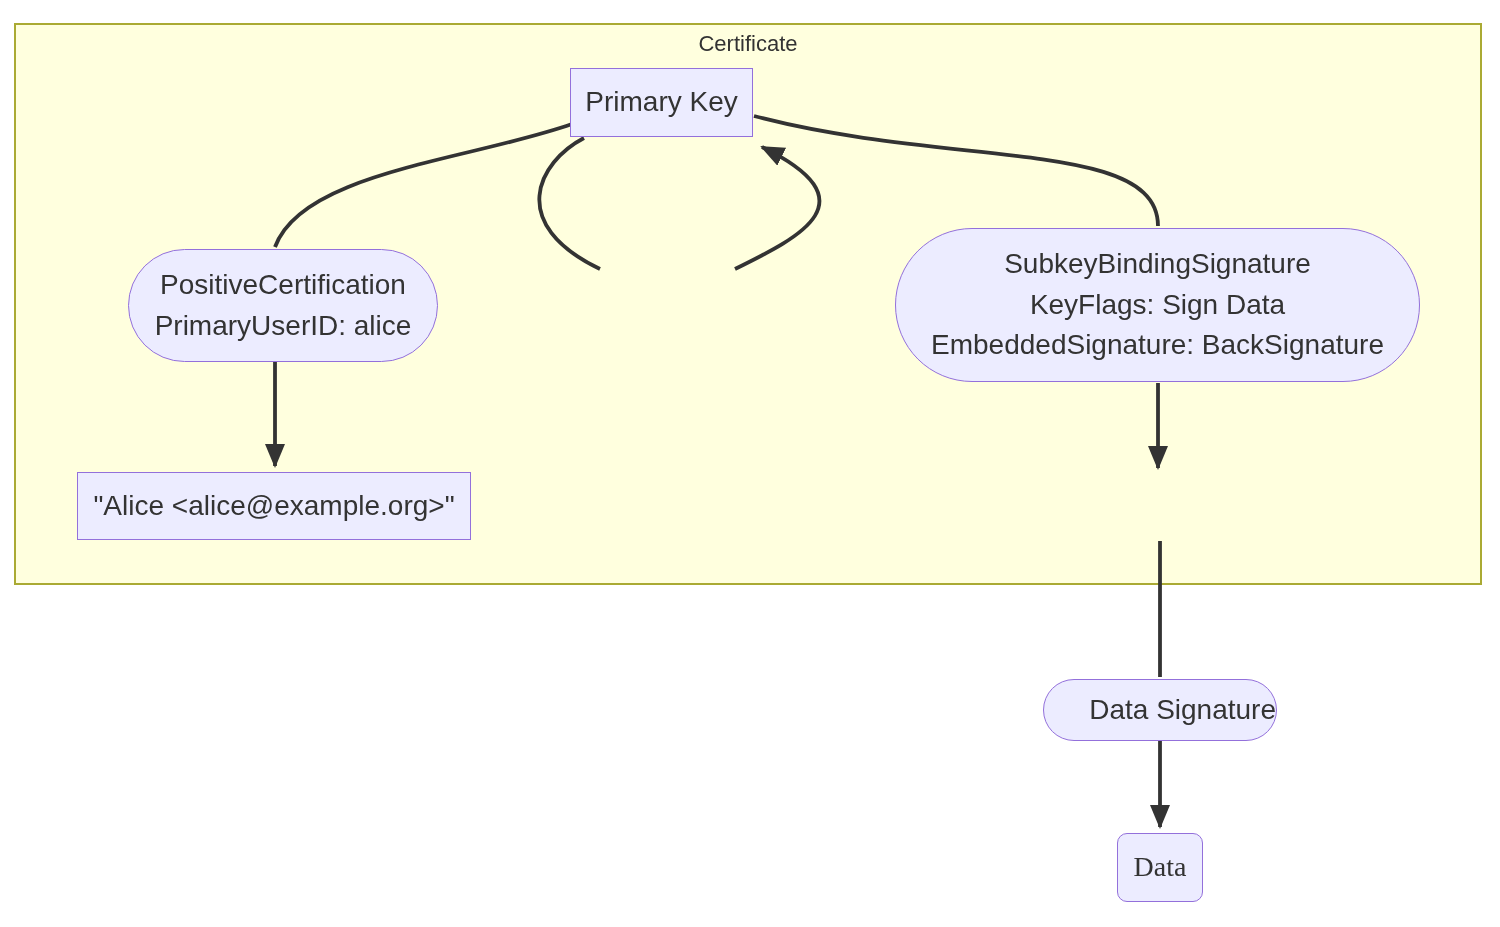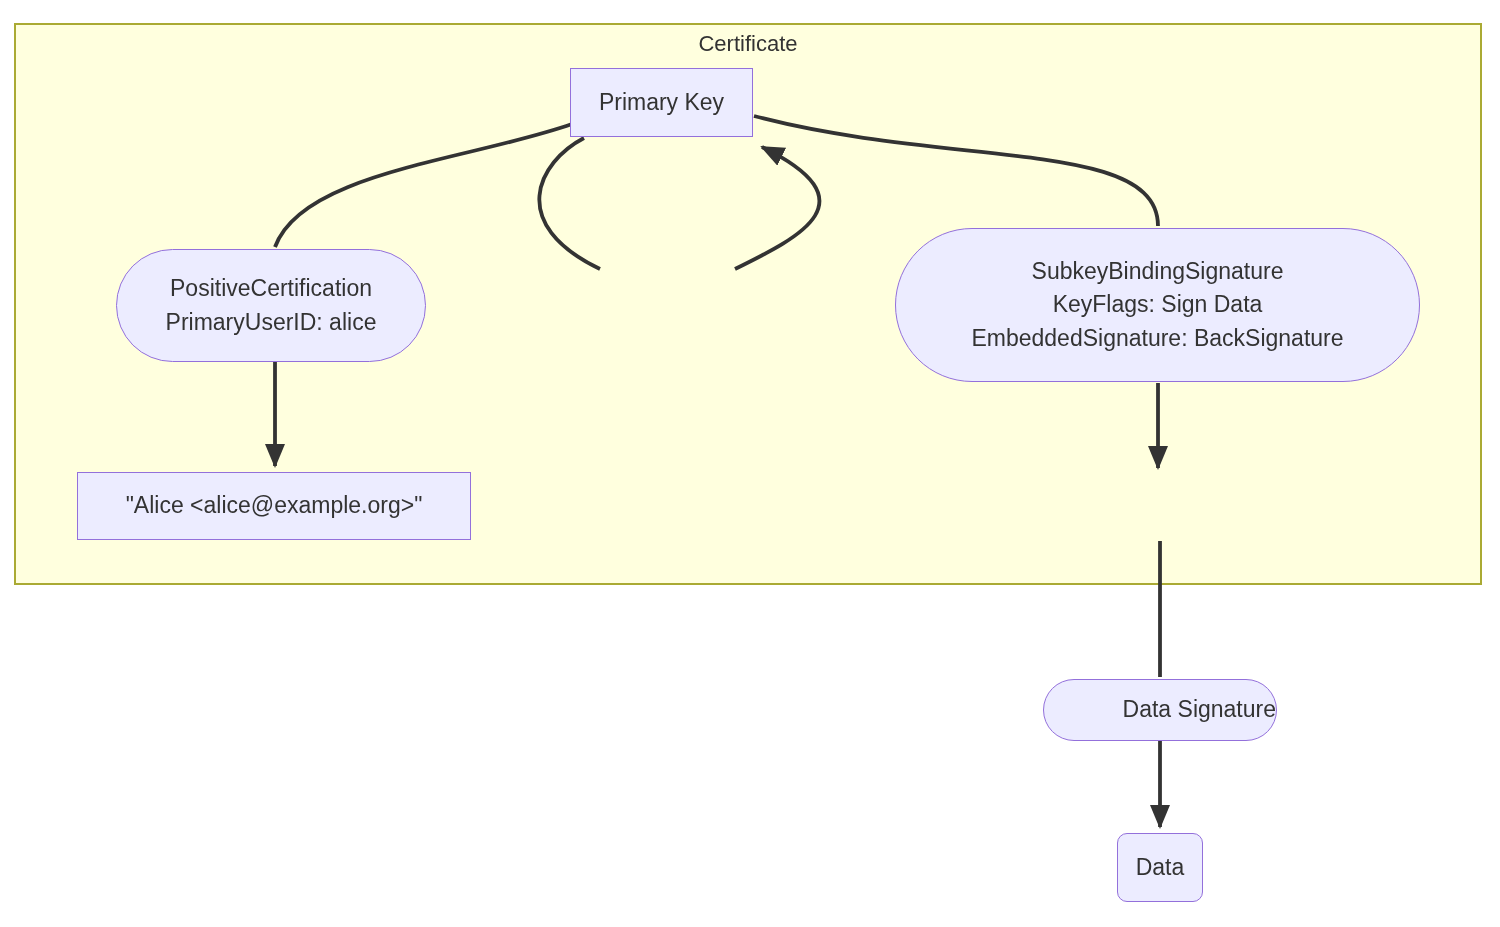--- a/index.html
+++ b/index.html
@@ -34,31 +34,31 @@
   svg.edge-layer { position: absolute; left: 0; top: 0; z-index: 2; }
   .edge { fill: none; stroke: var(--edge-color); stroke-width: 3.8px; }
   #arrowhead path { fill: var(--edge-color); stroke: none; }
 
   .node {
     position: absolute; z-index: 3;
     background: var(--node-fill);
     border: 1.8px solid var(--node-border);
     display: flex; flex-direction: column;
     align-items: center; justify-content: center;
-    font-size: 23px; line-height: 1.45; color: var(--text-color);
+    font-size: 28px; line-height: 1.45; color: var(--text-color);
     text-align: center; white-space: nowrap;
   }
   .n-primary-key            { left: 570px;  top: 68px;  width: 183px; height: 69px; }
-  .n-positive-certification { left: 116px;  top: 249px; width: 310px; height: 113px; border-radius: 57px; }
+  .n-positive-certification { left: 128px;  top: 249px; width: 310px; height: 113px; border-radius: 57px; }
   .n-direct-key-signature   { left: 516px;  top: 271px; width: 292px; height: 68px;  border-radius: 34px; }
   .n-subkey-binding-signature { left: 895px; top: 228px; width: 525px; height: 154px; border-radius: 77px; }
   .n-user-id                { left: 77px;   top: 472px; width: 394px; height: 68px; }
   .n-signing-subkey         { left: 1047px; top: 473px; width: 226px; height: 68px; }
   .n-data-signature         { left: 1043px; top: 679px; width: 234px; height: 62px; border-radius: 31px; align-items: flex-end; }
-  .n-data                   { left: 1117px; top: 833px; width: 86px;  height: 69px;  border-radius: 10px; }
+  .n-data                   { left: 1117px; top: 833px; width: 86px;  height: 69px;  border-radius: 10px; font-family: Liberation Serif, serif; }
 </style>
 </head>
 <body>
 
 <div class="canvas">
 
   <div class="cluster">
     <div class="cluster-label">Certificate</div>
   </div>
 

